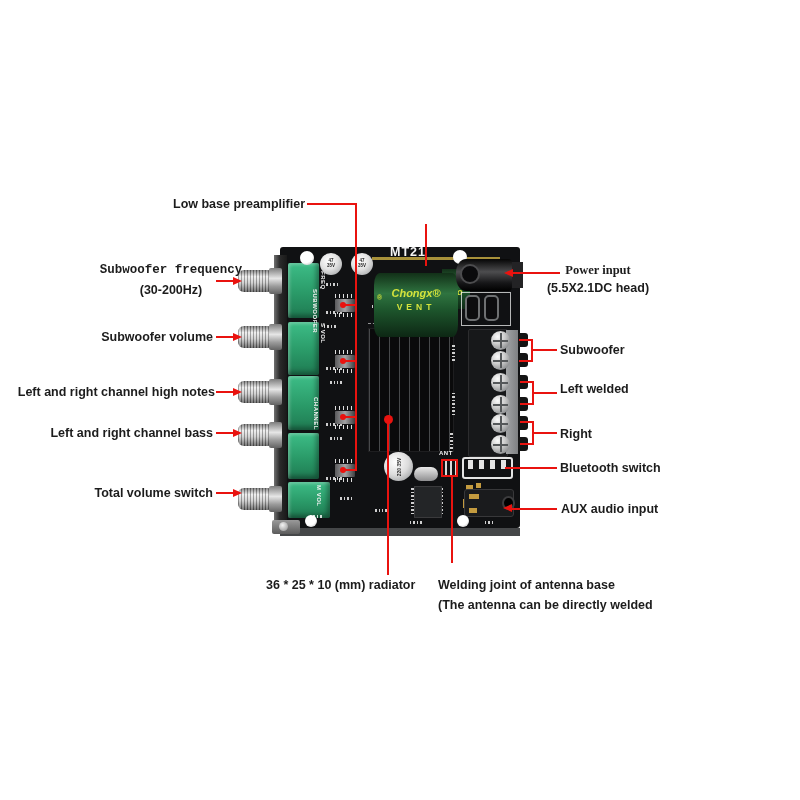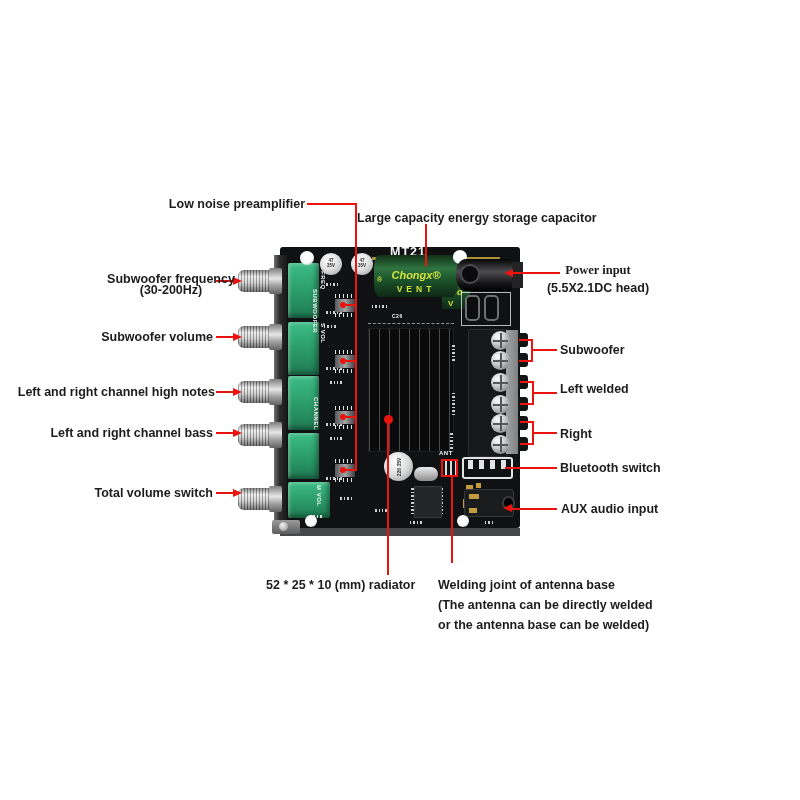--- a/index.html
+++ b/index.html
@@ -70,21 +70,21 @@
       <div>35V</div>
     </div>
 
     <div style="position:absolute;left:110px;top:-2px;color:#f5f5f5;font-weight:700;font-size:12.5px;letter-spacing:1px;">MT21</div>
 
     <div class="gold" style="left:92px;top:10px;width:128px;height:3px;background:#a8913a;"></div>
     <div style="position:absolute;left:162px;top:22px;width:28px;height:40px;background:linear-gradient(180deg,#133019,#2c6e3c 35%,#1c5029 60%,#0e2a16);z-index:1;">
       <div style="position:absolute;left:3px;top:18px;color:#d4e33c;font-weight:800;font-style:italic;font-size:9px;">Cho</div>
       <div style="position:absolute;left:6px;top:30px;color:#d4e33c;font-weight:700;font-size:8px;">V</div>
     </div>
-    <div style="position:absolute;left:94px;top:8px;width:84px;height:42px;border-radius:6px/12px;background:linear-gradient(180deg,#123018,#2f7440 32%,#1d552c 58%,#0d2714);z-index:2;">
+    <div style="position:absolute;left:94px;top:26px;width:84px;height:64px;border-radius:6px/12px;background:linear-gradient(180deg,#123018,#2f7440 32%,#1d552c 58%,#0d2714);z-index:2;">
       <div style="position:absolute;left:3px;top:21px;color:#d4e33c;font-size:7px;font-weight:700;">®</div>
       <div class="capTxt" style="top:14px;font-style:italic;font-size:11px;">Chongx®</div>
       <div class="capTxt" style="top:29px;font-size:8.5px;letter-spacing:4px;">VENT</div>
     </div>
 
     <div style="position:absolute;left:228px;top:15px;width:14px;height:26px;background:#232325;border-left:1px solid #4a4a4c;z-index:3;"></div>
     <div style="position:absolute;left:176px;top:12px;width:56px;height:32px;border-radius:10px 4px 4px 10px/14px 4px 4px 14px;background:linear-gradient(180deg,#050505,#4d4d4f 40%,#161618 75%,#000);z-index:3;"></div>
     <div style="position:absolute;left:180px;top:17px;width:20px;height:20px;border-radius:50%;border:2px solid #4c4c4e;background:#0a0a0c;box-sizing:border-box;z-index:4;"></div>
 
     <div style="position:absolute;left:181px;top:45px;width:48px;height:32px;border:1px solid rgba(255,255,255,.7);z-index:2;"></div>
@@ -237,36 +237,34 @@
   <div class="ah-r" style="left:233px;top:277px;"></div>
   <div class="red" style="left:216px;top:336px;width:18px;height:2px;"></div>
   <div class="ah-r" style="left:233px;top:333px;"></div>
   <div class="red" style="left:216px;top:391px;width:18px;height:2px;"></div>
   <div class="ah-r" style="left:233px;top:388px;"></div>
   <div class="red" style="left:216px;top:432px;width:18px;height:2px;"></div>
   <div class="ah-r" style="left:233px;top:429px;"></div>
   <div class="red" style="left:216px;top:492px;width:18px;height:2px;"></div>
   <div class="ah-r" style="left:233px;top:489px;"></div>
 
-  <div class="lbl" style="left:305px;top:197px;transform:translateX(-100%);">Low noise preamplifier</div>
-  <div class="lbl" style="left:357px;top:211px;">Large capacity energy storage capacitor</div>
-
-  <div class="lbl" style="left:171px;top:272px;transform:translateX(-50%);">Subwoofer frequency</div>
+  <div class="lbl" style="left:305px;top:197px;transform:translateX(-100%);">Low base preamplifier</div>
+
+  <div class="lbl" style="left:171px;top:263px;transform:translateX(-50%);font-family:Liberation Mono, monospace;">Subwoofer frequency</div>
   <div class="lbl" style="left:171px;top:283px;transform:translateX(-50%);">(30-200Hz)</div>
   <div class="lbl" style="left:213px;top:330px;transform:translateX(-100%);">Subwoofer volume</div>
   <div class="lbl" style="left:215px;top:385px;transform:translateX(-100%);">Left and right channel high notes</div>
   <div class="lbl" style="left:213px;top:426px;transform:translateX(-100%);">Left and right channel bass</div>
   <div class="lbl" style="left:213px;top:486px;transform:translateX(-100%);">Total volume switch</div>
 
   <div class="lbl" style="left:598px;top:263px;transform:translateX(-50%);font-family:Liberation Serif, serif;">Power input</div>
   <div class="lbl" style="left:598px;top:281px;transform:translateX(-50%);">(5.5X2.1DC head)</div>
   <div class="lbl" style="left:560px;top:343px;">Subwoofer</div>
   <div class="lbl" style="left:560px;top:382px;">Left welded</div>
   <div class="lbl" style="left:560px;top:427px;">Right</div>
   <div class="lbl" style="left:560px;top:461px;">Bluetooth switch</div>
   <div class="lbl" style="left:561px;top:502px;">AUX audio input</div>
 
-  <div class="lbl" style="left:266px;top:578px;">52 * 25 * 10 (mm) radiator</div>
+  <div class="lbl" style="left:266px;top:578px;">36 * 25 * 10 (mm) radiator</div>
   <div class="lbl" style="left:438px;top:578px;">Welding joint of antenna base</div>
   <div class="lbl" style="left:438px;top:598px;">(The antenna can be directly welded</div>
-  <div class="lbl" style="left:438px;top:618px;">or the antenna base can be welded)</div>
 
 </div>
 
 </body></html>

